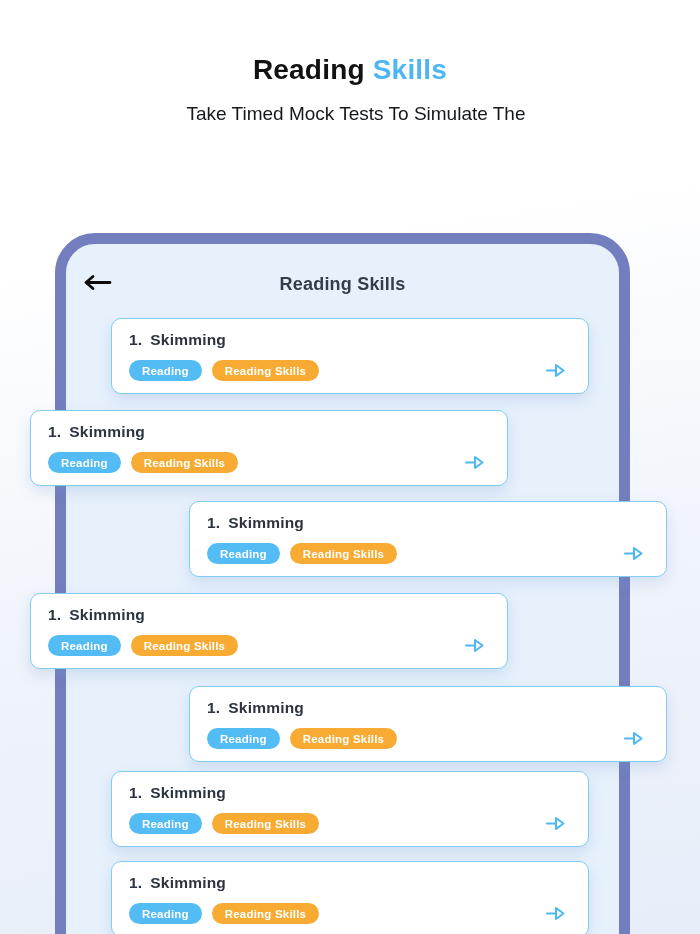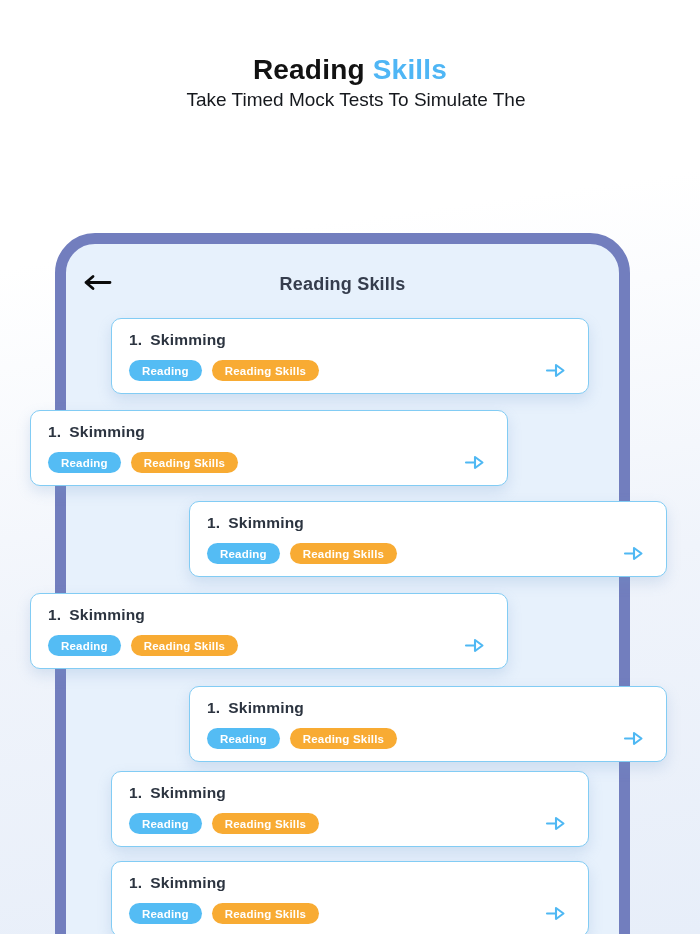--- a/index.html
+++ b/index.html
@@ -26,20 +26,21 @@
   
   .hero{position:absolute;top:54px;left:0;width:100%;text-align:center;}
   .hero h1{
     font-size:28px;
     font-weight:800;
     letter-spacing:.2px;
     color:#121212;
   }
   .hero h1 .accent{color:var(--accent-blue);}
   .hero .subtitle{
+    margin-top:14px;
     font-size:19px;
     font-weight:500;
     color:var(--ink);
     line-height:28px;
     padding-left:12px;
   }
 
   
   .phone-frame{
     position:absolute;

